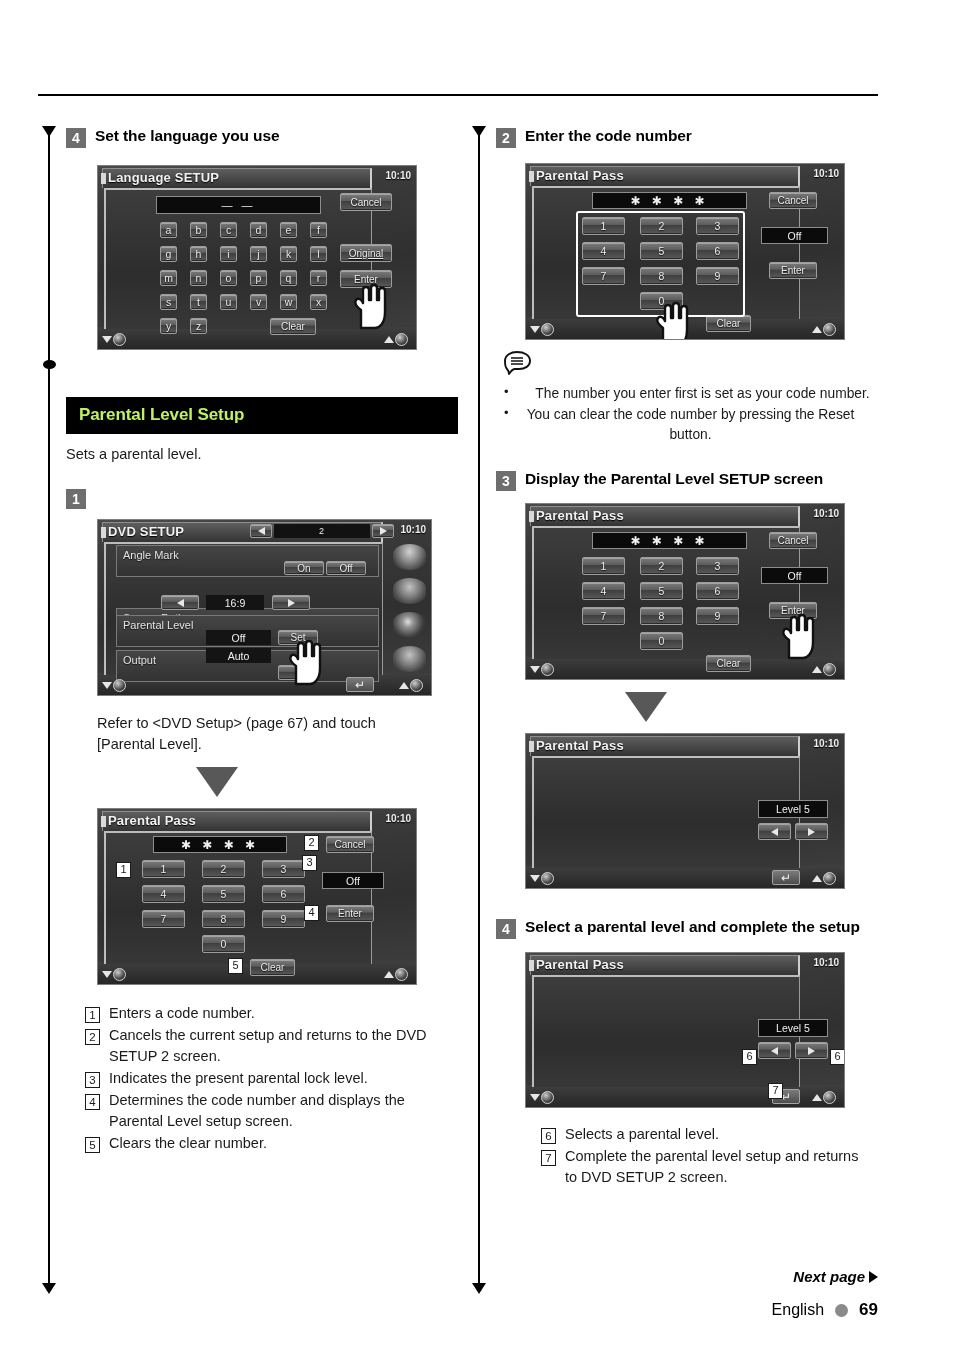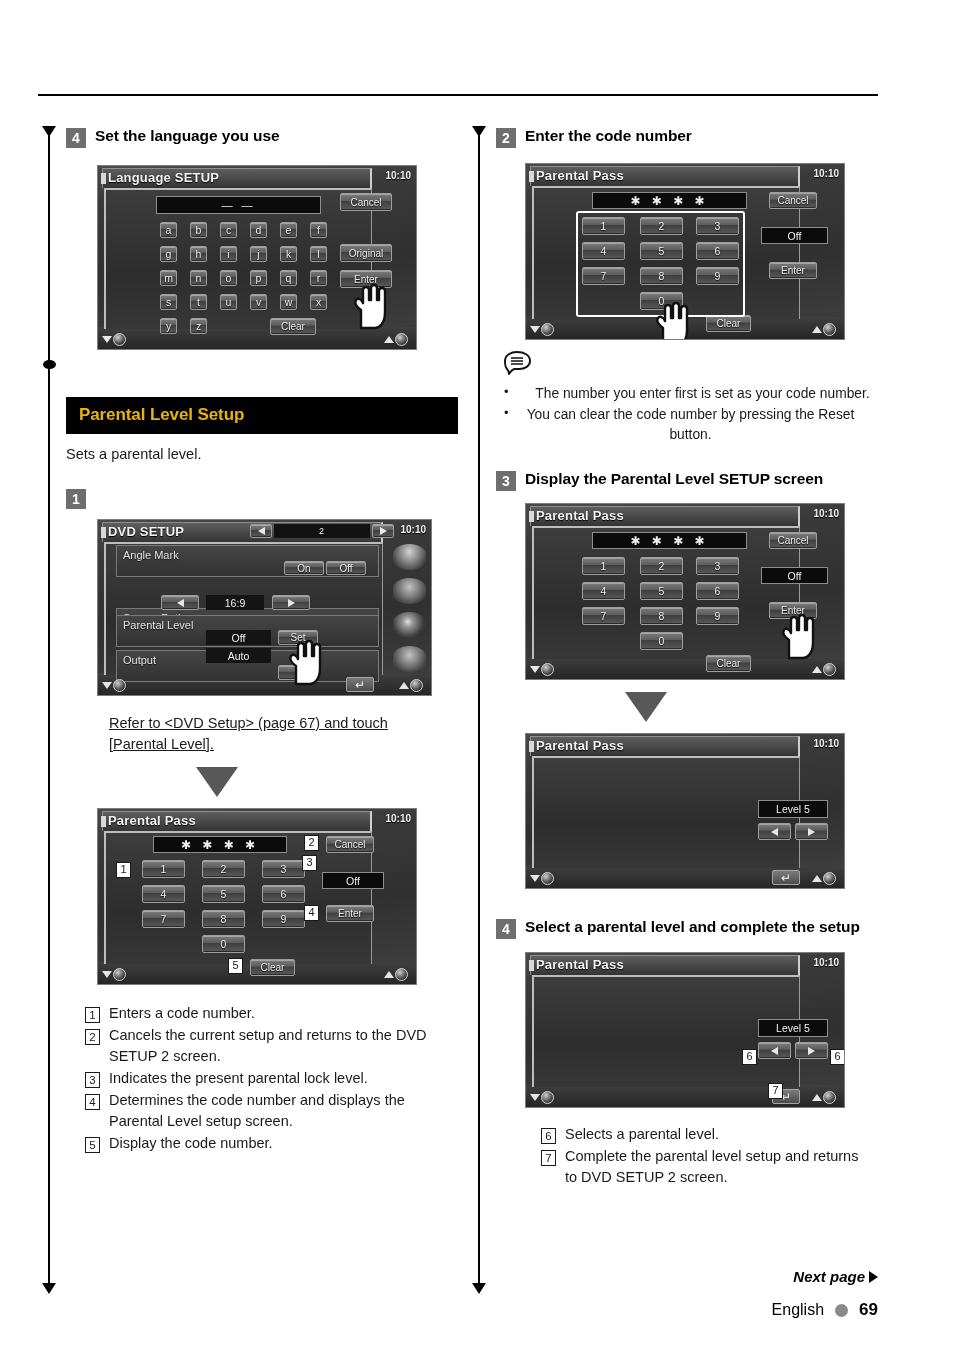--- a/index.html
+++ b/index.html
@@ -55,21 +55,21 @@
     margin-top: 2px;
   }
   .step-title {
     font-size: 15.5px; font-weight: bold;
     line-height: 1.35; letter-spacing: -0.1px;
     color: #000;
   }
 
   
   .section-bar {
-    background: #000; color: #eab308;
+    background: #000; color: #bef264;
     font-size: 17px; font-weight: bold;
     padding: 8px 13px 9px 13px;
     letter-spacing: -0.1px;
   }
   .section-intro {
     font-size: 14.5px; color: #1a1a1a;
     margin-top: 12px;
   }
 
   
@@ -341,21 +341,21 @@
       <div class="btn key" style="left:152px;top:128px;width:17px;height:16px;">v</div>
       <div class="btn key" style="left:182px;top:128px;width:17px;height:16px;">w</div>
       <div class="btn key" style="left:212px;top:128px;width:17px;height:16px;">x</div>
 
       <div class="btn key" style="left:62px;top:152px;width:17px;height:16px;">y</div>
       <div class="btn key" style="left:92px;top:152px;width:17px;height:16px;">z</div>
 
       <div class="btn wide" style="left:172px;top:152px;width:46px;height:17px;">Clear</div>
 
       <div class="btn wide" style="left:242px;top:27px;width:52px;height:18px;">Cancel</div>
-      <div class="btn wide" style="left:242px;top:78px;width:52px;height:18px;">Original</div>
+      <div class="btn wide" style="left:242px;top:78px;width:52px;height:18px;text-decoration:underline;">Original</div>
       <div class="btn wide" style="left:242px;top:104px;width:52px;height:18px;">Enter</div>
 
       <div class="hand" style="left:251px;top:116px;">
         <svg width="40" height="50" viewBox="0 0 40 50">
           <path d="M12 46 L12 28 C8 25 5 21 7 18 C9 15 13 18 14 21 L14 8 C14 4 20 4 20 8 L20 18 L22 18 L22 6 C22 2 28 2 28 6 L28 18 L30 18 L30 9 C30 5 36 5 36 9 L36 30 C36 42 30 46 26 46 Z" fill="#ffffff" stroke="#111111" stroke-width="2.4" stroke-linejoin="round"></path>
         </svg>
       </div>
 
       <div class="knob left">
         <div class="tri"></div>
@@ -436,21 +436,21 @@
       <div class="knob left">
         <div class="tri"></div>
         <div class="circ"></div>
       </div>
       <div class="knob right">
         <div class="tri"></div>
         <div class="circ"></div>
       </div>
     </div>
 
-    <div class="body-text" style="margin:17px 0 0 43px;max-width:330px;text-decoration:underline;">Refer to &lt;DVD Setup&gt; (page 67) and touch [Parental Level].</div>
+    <div class="body-text" style="margin:17px 0 0 31px;max-width:330px;">Refer to &lt;DVD Setup&gt; (page 67) and touch [Parental Level].</div>
 
     <div class="down-arrow" style="margin-left:130px;"></div>
 
     <div class="screen" style="width:320px;height:177px;margin:0 0 0 31px;">
       <div class="scr-floor"></div>
       <div class="scr-topbar"></div>
       <div class="scr-inner"></div>
       <div class="scr-title">Parental Pass</div>
       <div class="scr-clock">10:10</div>
 
@@ -500,21 +500,21 @@
       <div class="legend-row">
         <div class="legend-num">3</div>
         <div class="legend-text">Indicates the present parental lock level.</div>
       </div>
       <div class="legend-row">
         <div class="legend-num">4</div>
         <div class="legend-text" style="max-width:360px;">Determines the code number and displays the Parental Level setup screen.</div>
       </div>
       <div class="legend-row">
         <div class="legend-num">5</div>
-        <div class="legend-text">Display the code number.</div>
+        <div class="legend-text">Clears the clear number.</div>
       </div>
     </div>
   </div>
 
   <div class="col" id="col-right">
 
     <div class="step">
       <div class="step-num">2</div>
       <div class="step-title">Enter the code number</div>
     </div>

